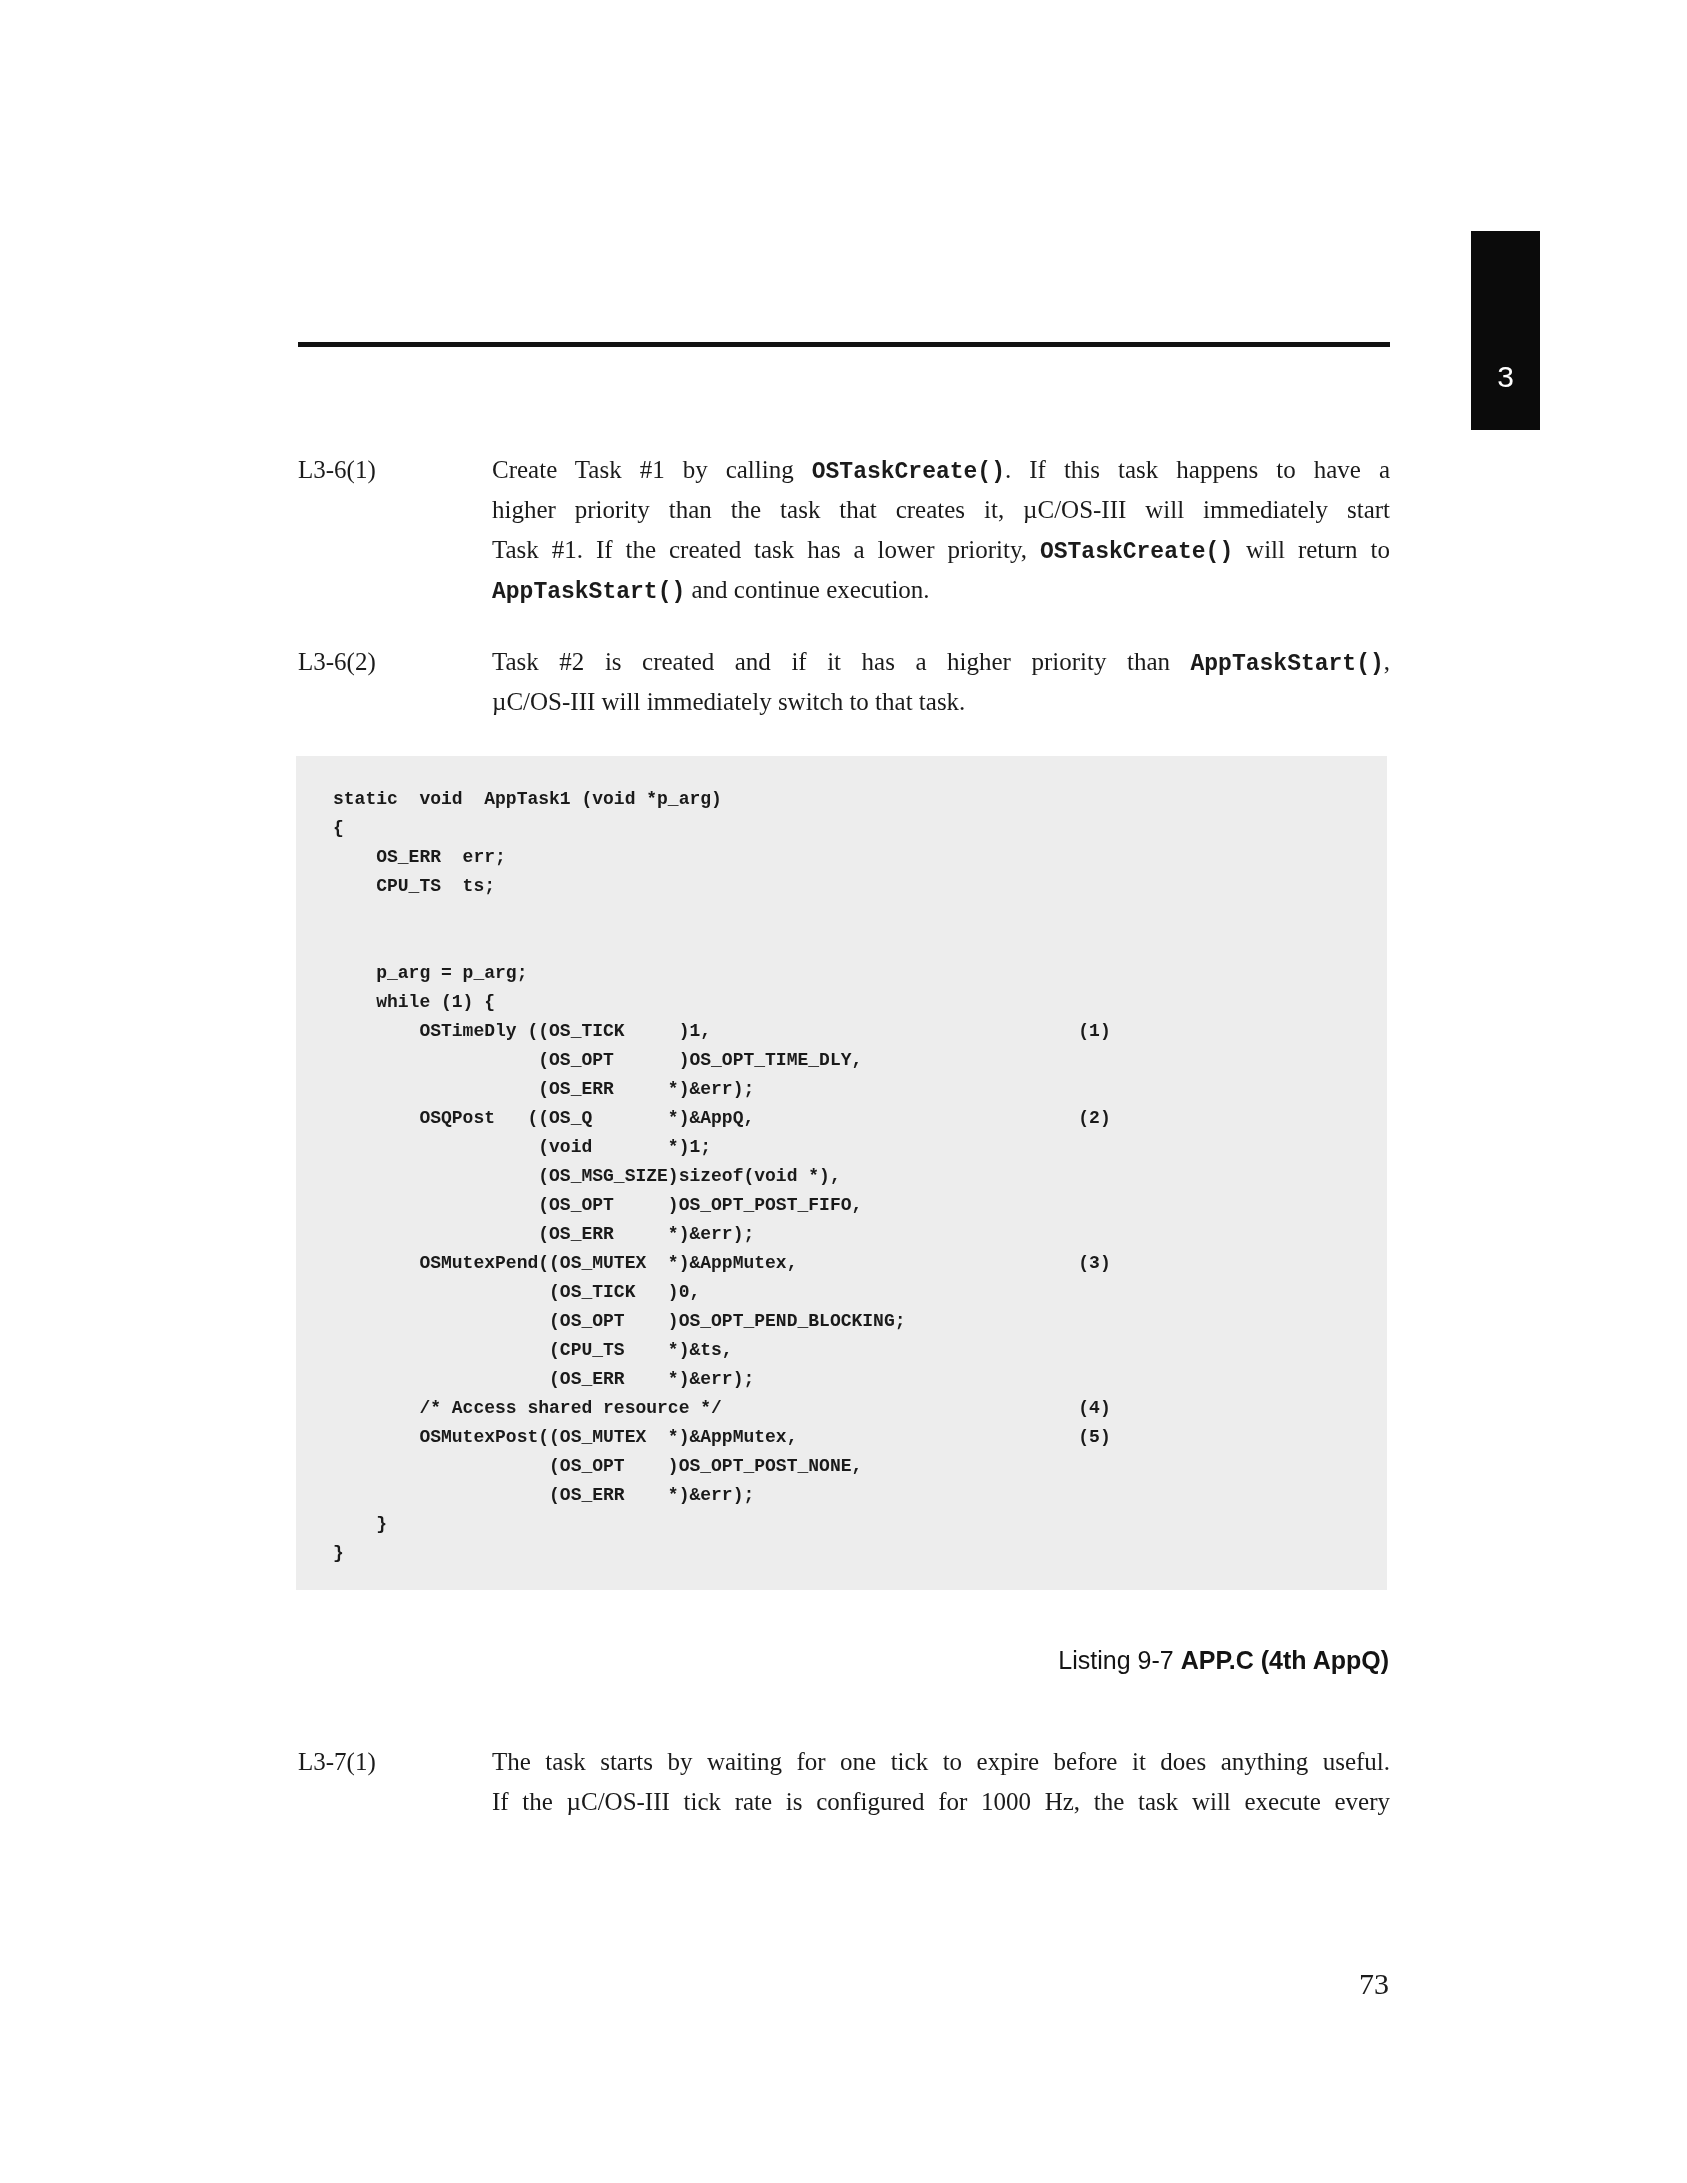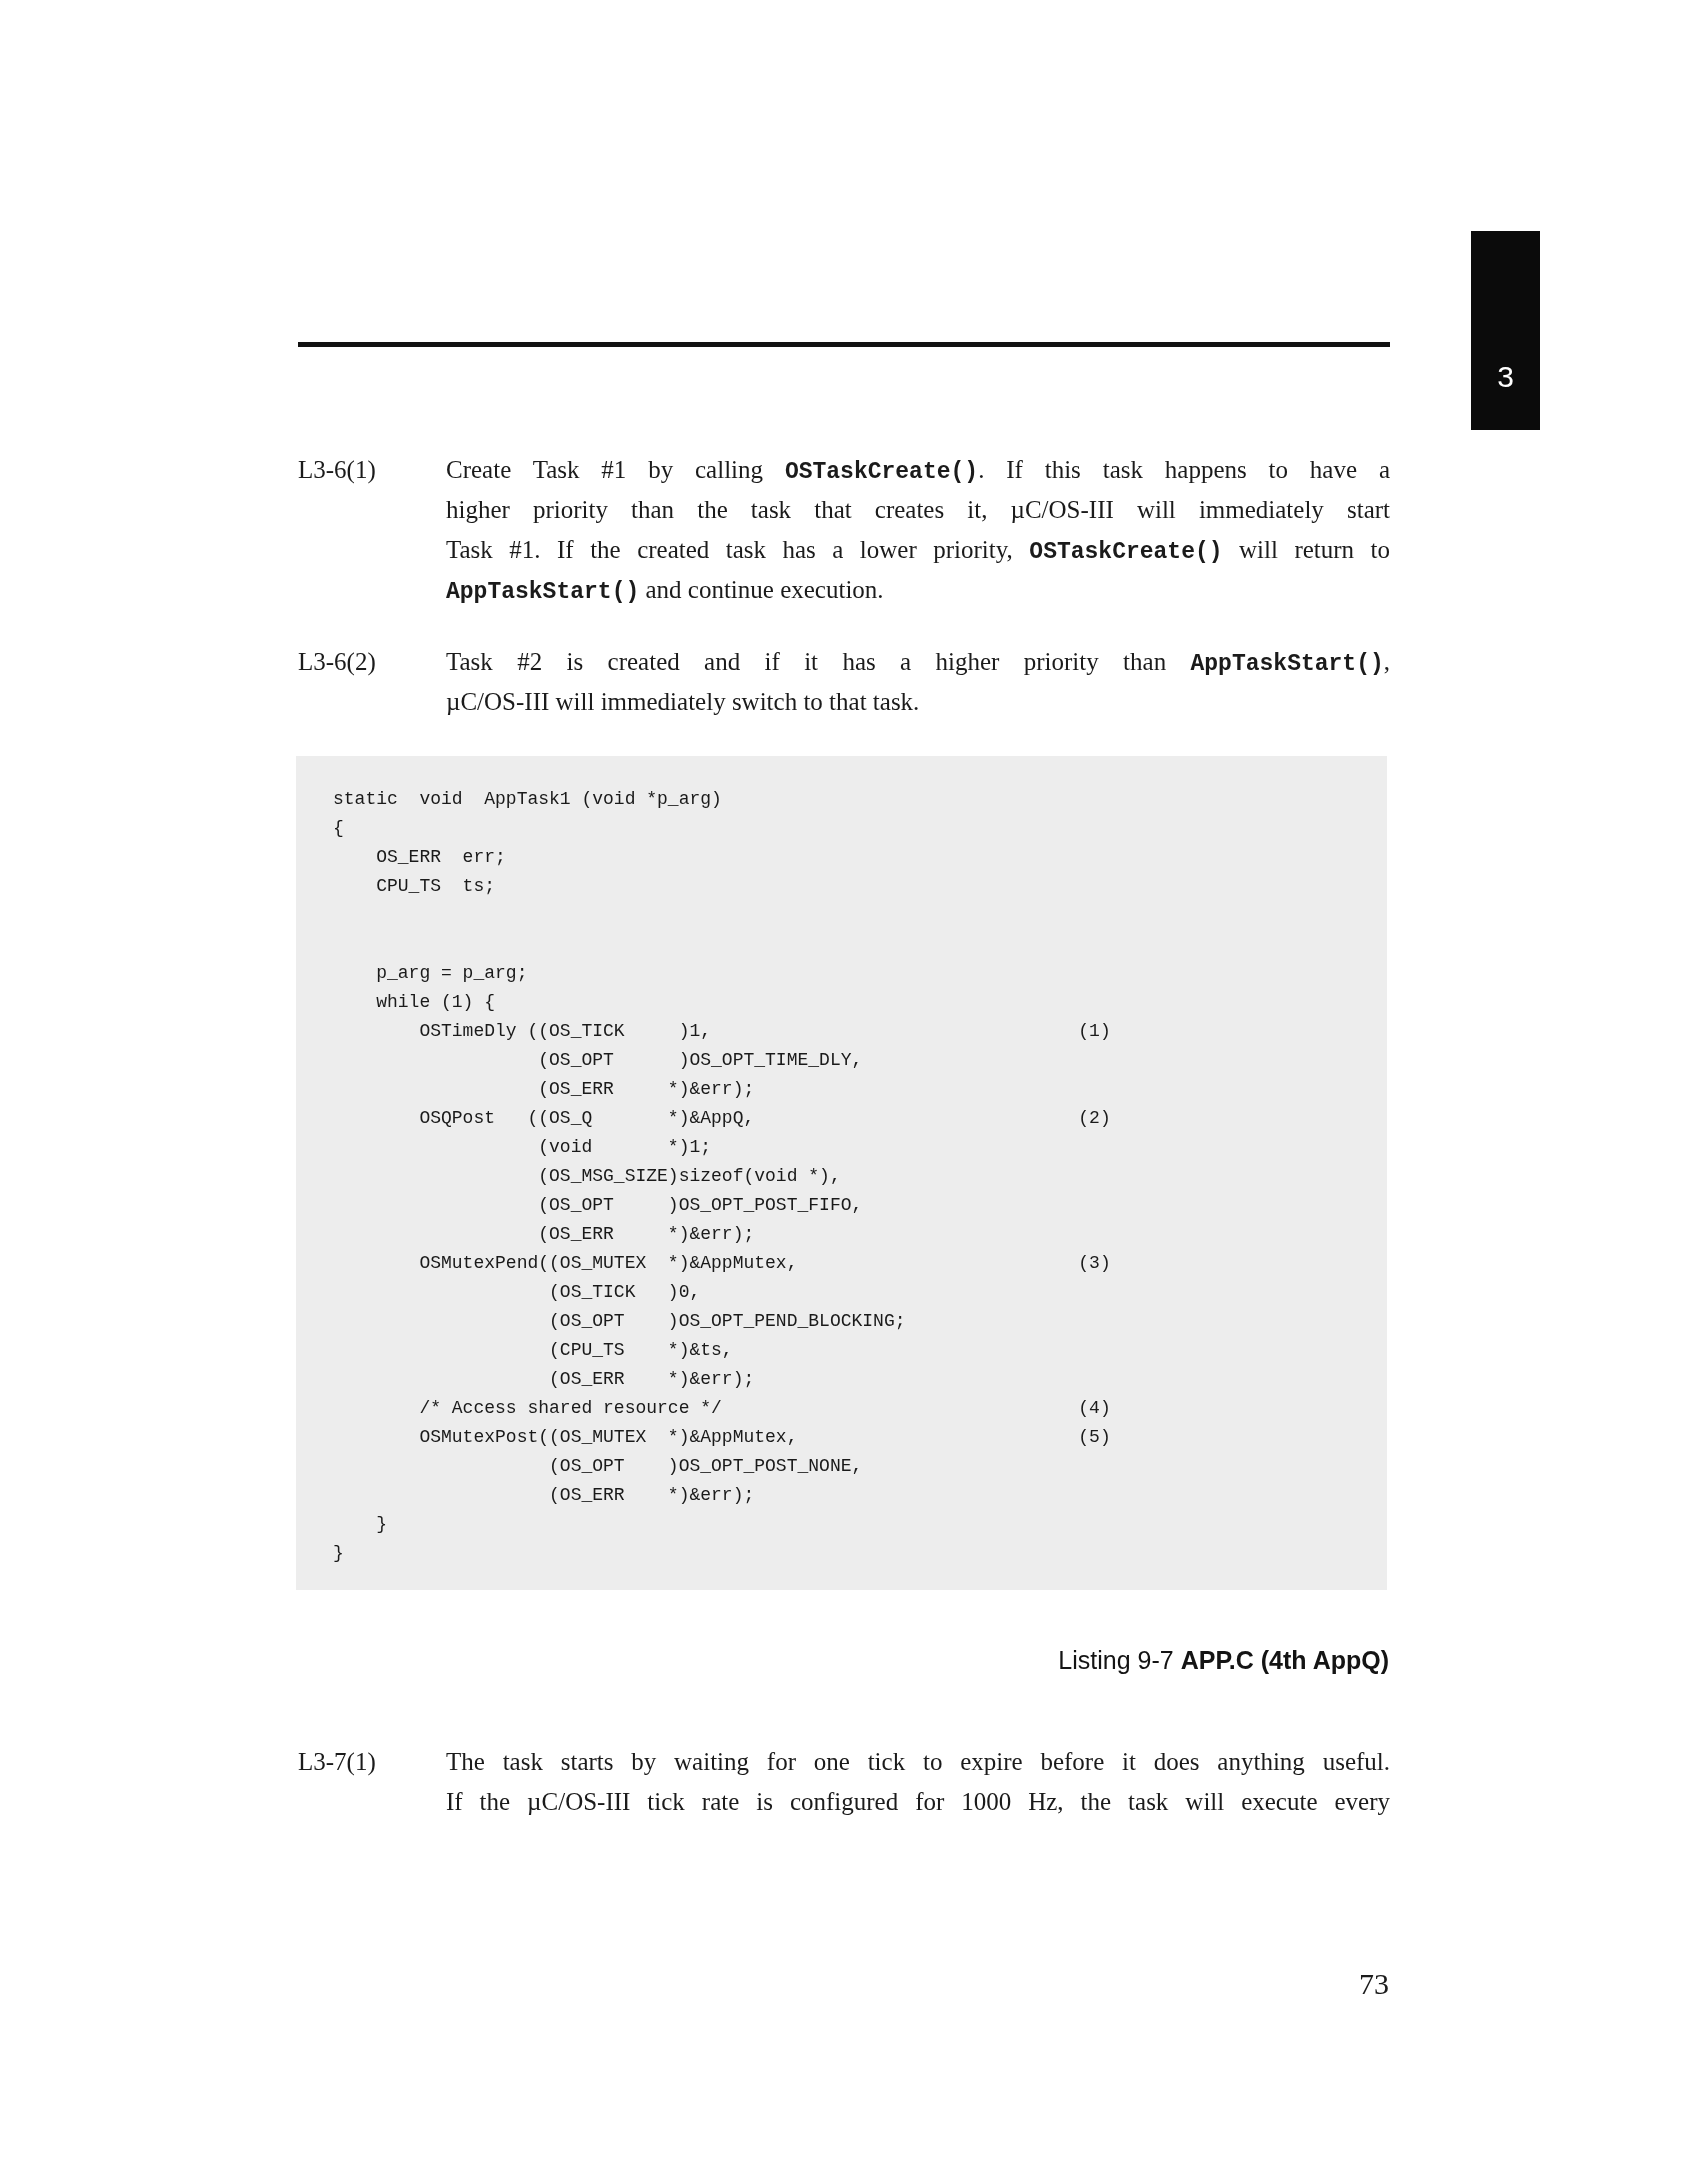--- a/index.html
+++ b/index.html
@@ -53,21 +53,21 @@
   .plabel{
     position:absolute; left:0; top:0;
     font-size:25px; line-height:40px;
     white-space:nowrap;
   }
   .pbody{
     position:absolute; left:148px; top:0;
     width:944px;
     font-size:25px; line-height:40px;
   }
-  .pline{text-align:justify; text-align-last:justify;}
+  .pline{text-align:justify; text-align-last:justify;margin-left:46px;}
   .pline.last{text-align-last:left;}
   .itext{line-height:40px;}
   .icode{
     font-family:"Liberation Mono", monospace;
     font-weight:bold;
     font-size:23px;
     line-height:1;
     white-space:nowrap;
   }
   
@@ -75,21 +75,21 @@
     position:absolute;
     left:296px; top:756px;
     width:1091px; height:834px;
     background:var(--code-bg,#ededed);
     overflow:hidden;
   }
   .code{
     margin:0;
     padding:29px 16px 0 37px;
     font-family:"Liberation Mono", monospace;
-    font-weight:normal;
+    font-weight:bold;
     font-size:18px;
     line-height:29px;
     color:#1a1a1a;
     white-space:pre;
   }
   
   .caption{
     position:absolute;
     right:298px; top:1645px;
     font-family:"Liberation Sans", sans-serif;

